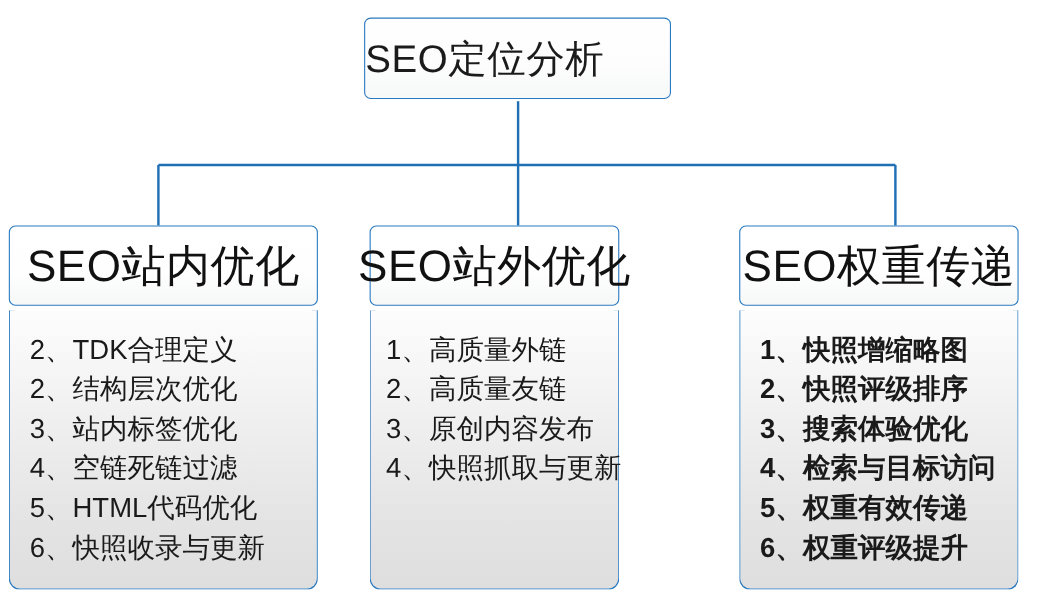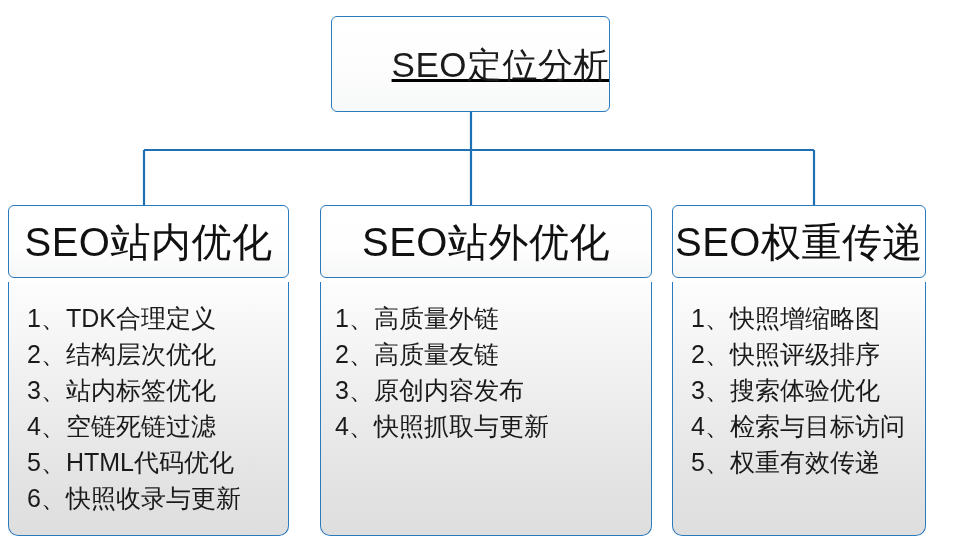--- a/index.html
+++ b/index.html
@@ -28,29 +28,28 @@
     height: 550px;
     pointer-events: none;
   }
 
   
   .root-node {
     position: absolute;
     left: 331px;
     top: 16px;
     width: 279px;
-    height: 96px;
+    height: 74px;
     box-sizing: border-box;
     border: 1.6px solid #2a7ac0;
     border-radius: 6px;
     background: linear-gradient(180deg, #ffffff 0%, #fdfdfd 55%, #f7f8f8 100%);
     display: flex;
     align-items: center;
-    justify-content: flex-end;
-    text-decoration: underline;
+    justify-content: flex-start;
   }
   .root-node .node-title {
     font-size: 35px;
     color: #1b1b1b;
     letter-spacing: 0.5px;
     line-height: 1;
     white-space: nowrap;
   }
 
   
@@ -93,25 +92,25 @@
   }
   .item-list li {
     font-size: 25px;
     line-height: 36px;
     color: #1a1a1a;
     white-space: nowrap;
   }
 
   
   #branch-1 { left: 8px;  width: 281px; }
-  #branch-2 { left: 320px; width: 332px; }
+  #branch-2 { left: 336px; width: 227px; }
   #branch-3 { left: 672px; width: 254px; }
   #branch-1 .item-list { padding-left: 18px; }
   #branch-2 .item-list { padding-left: 14px; }
-  #branch-3 .item-list { padding-left: 18px; }
+  #branch-3 .item-list { padding-left: 18px; font-weight: bold; }
 </style>
 </head>
 <body>
 
 <div id="diagram">
 
   <svg id="connectors" viewBox="0 0 960 550" width="960" height="550">
 
     <line x1="471" y1="92" x2="471" y2="150" stroke="#1f6fb5" stroke-width="2.2"></line>
 
@@ -127,21 +126,21 @@
   <div class="root-node">
     <span class="node-title">SEO定位分析</span>
   </div>
 
   <div class="branch" id="branch-1">
     <div class="branch-head">
       <span class="head-title">SEO站内优化</span>
     </div>
     <div class="branch-body">
       <ul class="item-list">
-        <li>1、TDK合理定义</li>
+        <li>2、TDK合理定义</li>
         <li>2、结构层次优化</li>
         <li>3、站内标签优化</li>
         <li>4、空链死链过滤</li>
         <li>5、HTML代码优化</li>
         <li>6、快照收录与更新</li>
       </ul>
     </div>
   </div>
 
   <div class="branch" id="branch-2">
@@ -162,17 +161,18 @@
     <div class="branch-head">
       <span class="head-title">SEO权重传递</span>
     </div>
     <div class="branch-body">
       <ul class="item-list">
         <li>1、快照增缩略图</li>
         <li>2、快照评级排序</li>
         <li>3、搜索体验优化</li>
         <li>4、检索与目标访问</li>
         <li>5、权重有效传递</li>
+        <li>6、权重评级提升</li>
       </ul>
     </div>
   </div>
 
 </div>
 
 </body></html>

